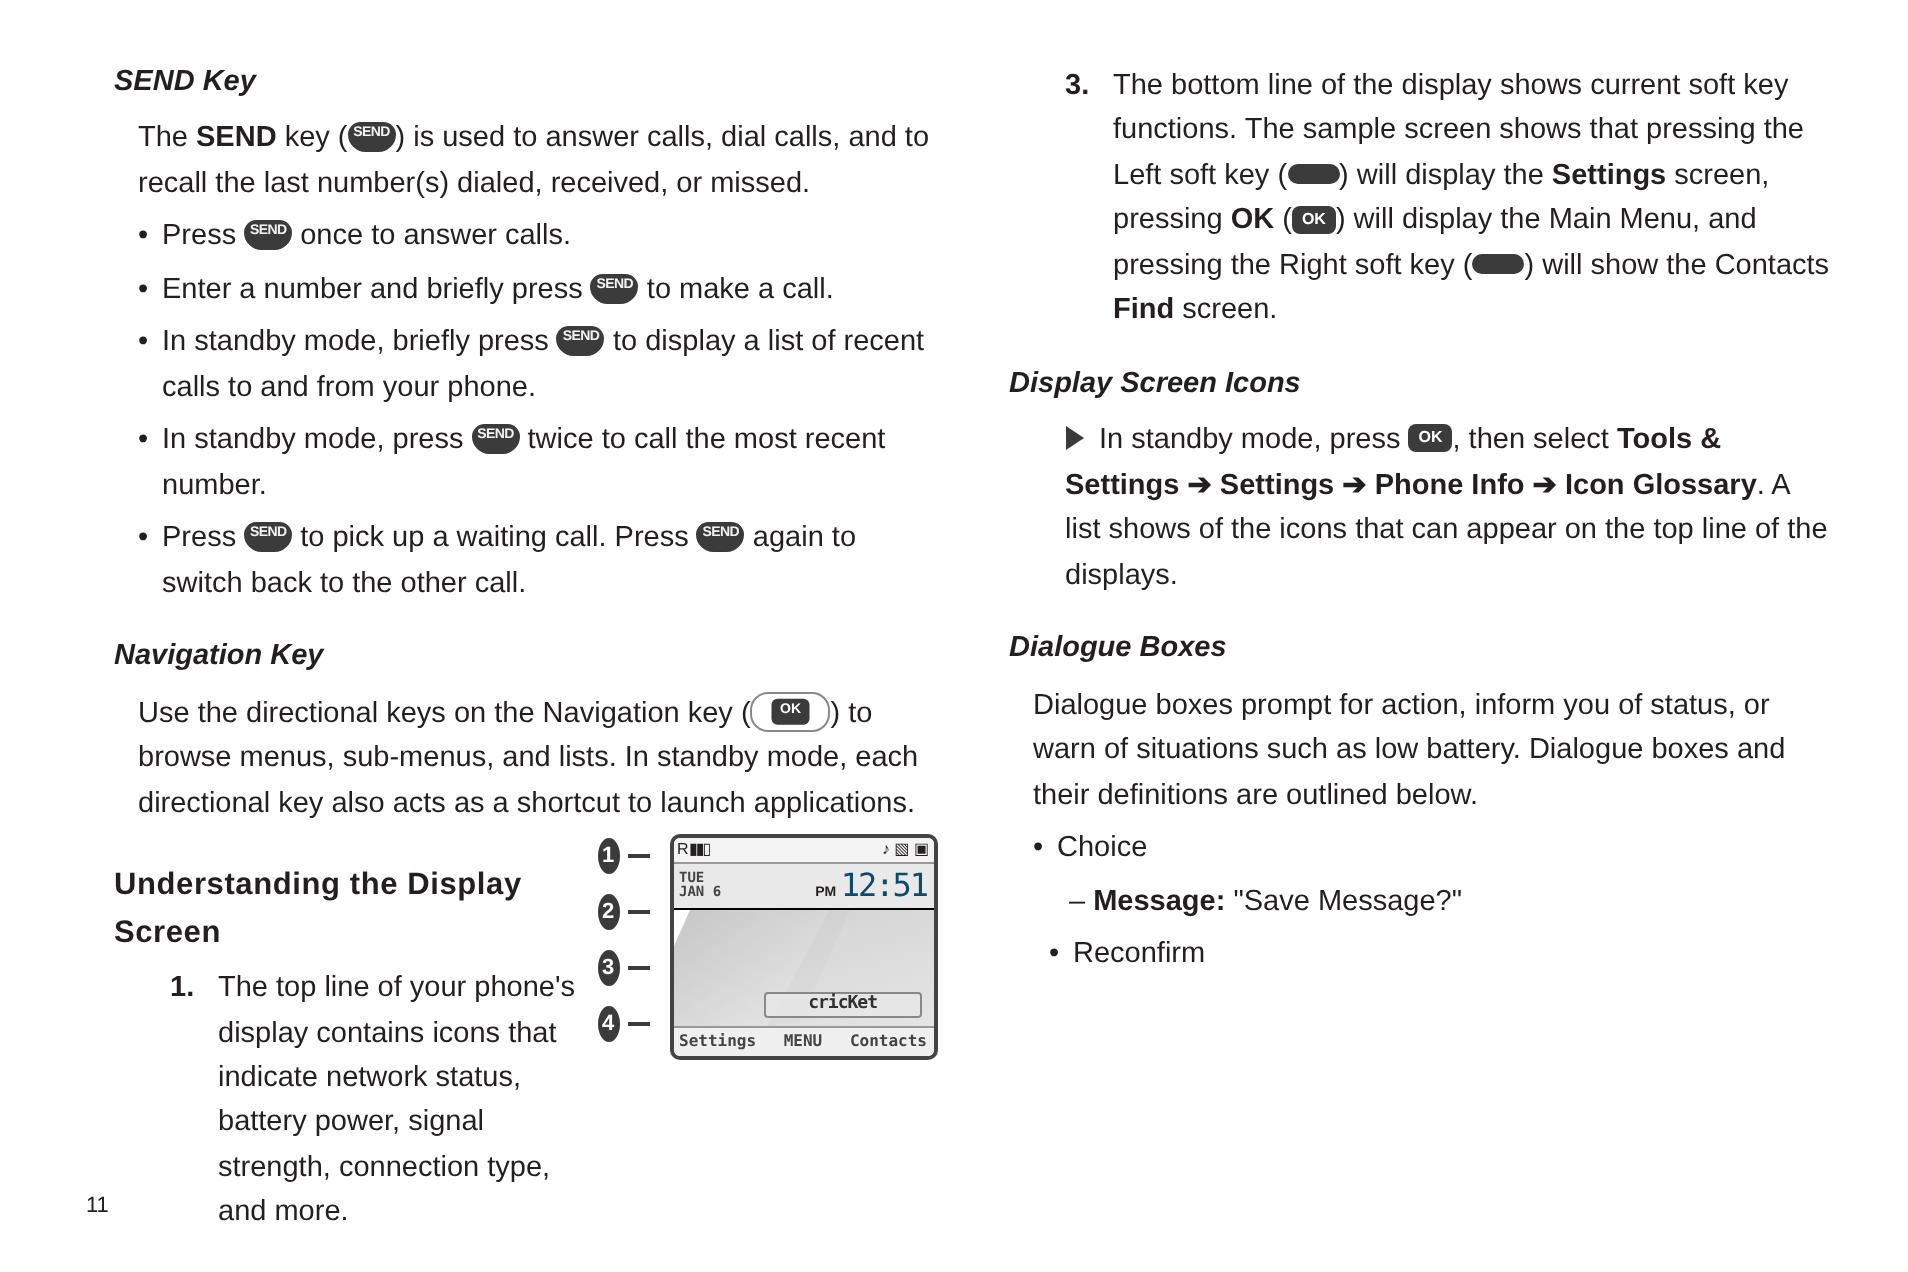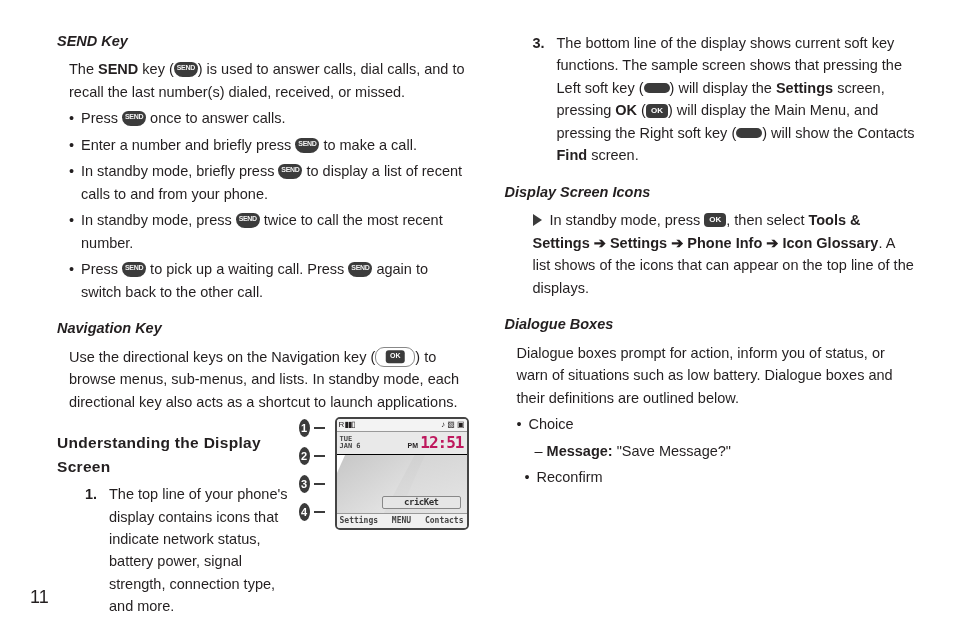--- a/index.html
+++ b/index.html
@@ -156,23 +156,23 @@
     vertical-align: middle;
     margin-right: 8px;
     position: relative;
     top: -1px;
   }
   .arrow-r {
     font-weight: bold;
   }
   .pagenum {
     position: absolute;
-    left: 30px;
+    left: 43px;
     bottom: 20px;
-    font-size: 18px;
+    font-size: 11px;
   }
   
   .disp-wrap {
     display: flex;
     align-items: flex-start;
     gap: 10px;
   }
   .disp-left {
     flex: 1 1 0;
     min-width: 0;
@@ -227,21 +227,21 @@
   .ph-time {
     height: 22px;
     background: #e9e9e9;
     border-bottom: 1px solid #000000;
     display: flex;
     align-items: center;
     justify-content: space-between;
     padding: 0 3px;
   }
   .ph-time .date { font-size: 7px; line-height: 1; font-weight: 700; color:#444; font-family: monospace; }
-  .ph-time .clock { font-size: 16px; font-weight: 700; font-family: monospace; color:#be185d; letter-spacing: -1px; margin-top: 21px; }
+  .ph-time .clock { font-size: 16px; font-weight: 400; font-family: monospace; color:#0c4a6e; letter-spacing: -1px; margin-top: 21px; }
   .ph-body {
     height: 58px;
     position: relative;
     overflow: hidden;
     background: #fff;
   }
   .ph-k {
     position: absolute;
     left: -8px; top: -4px;
     width: 80px; height: 80px;

